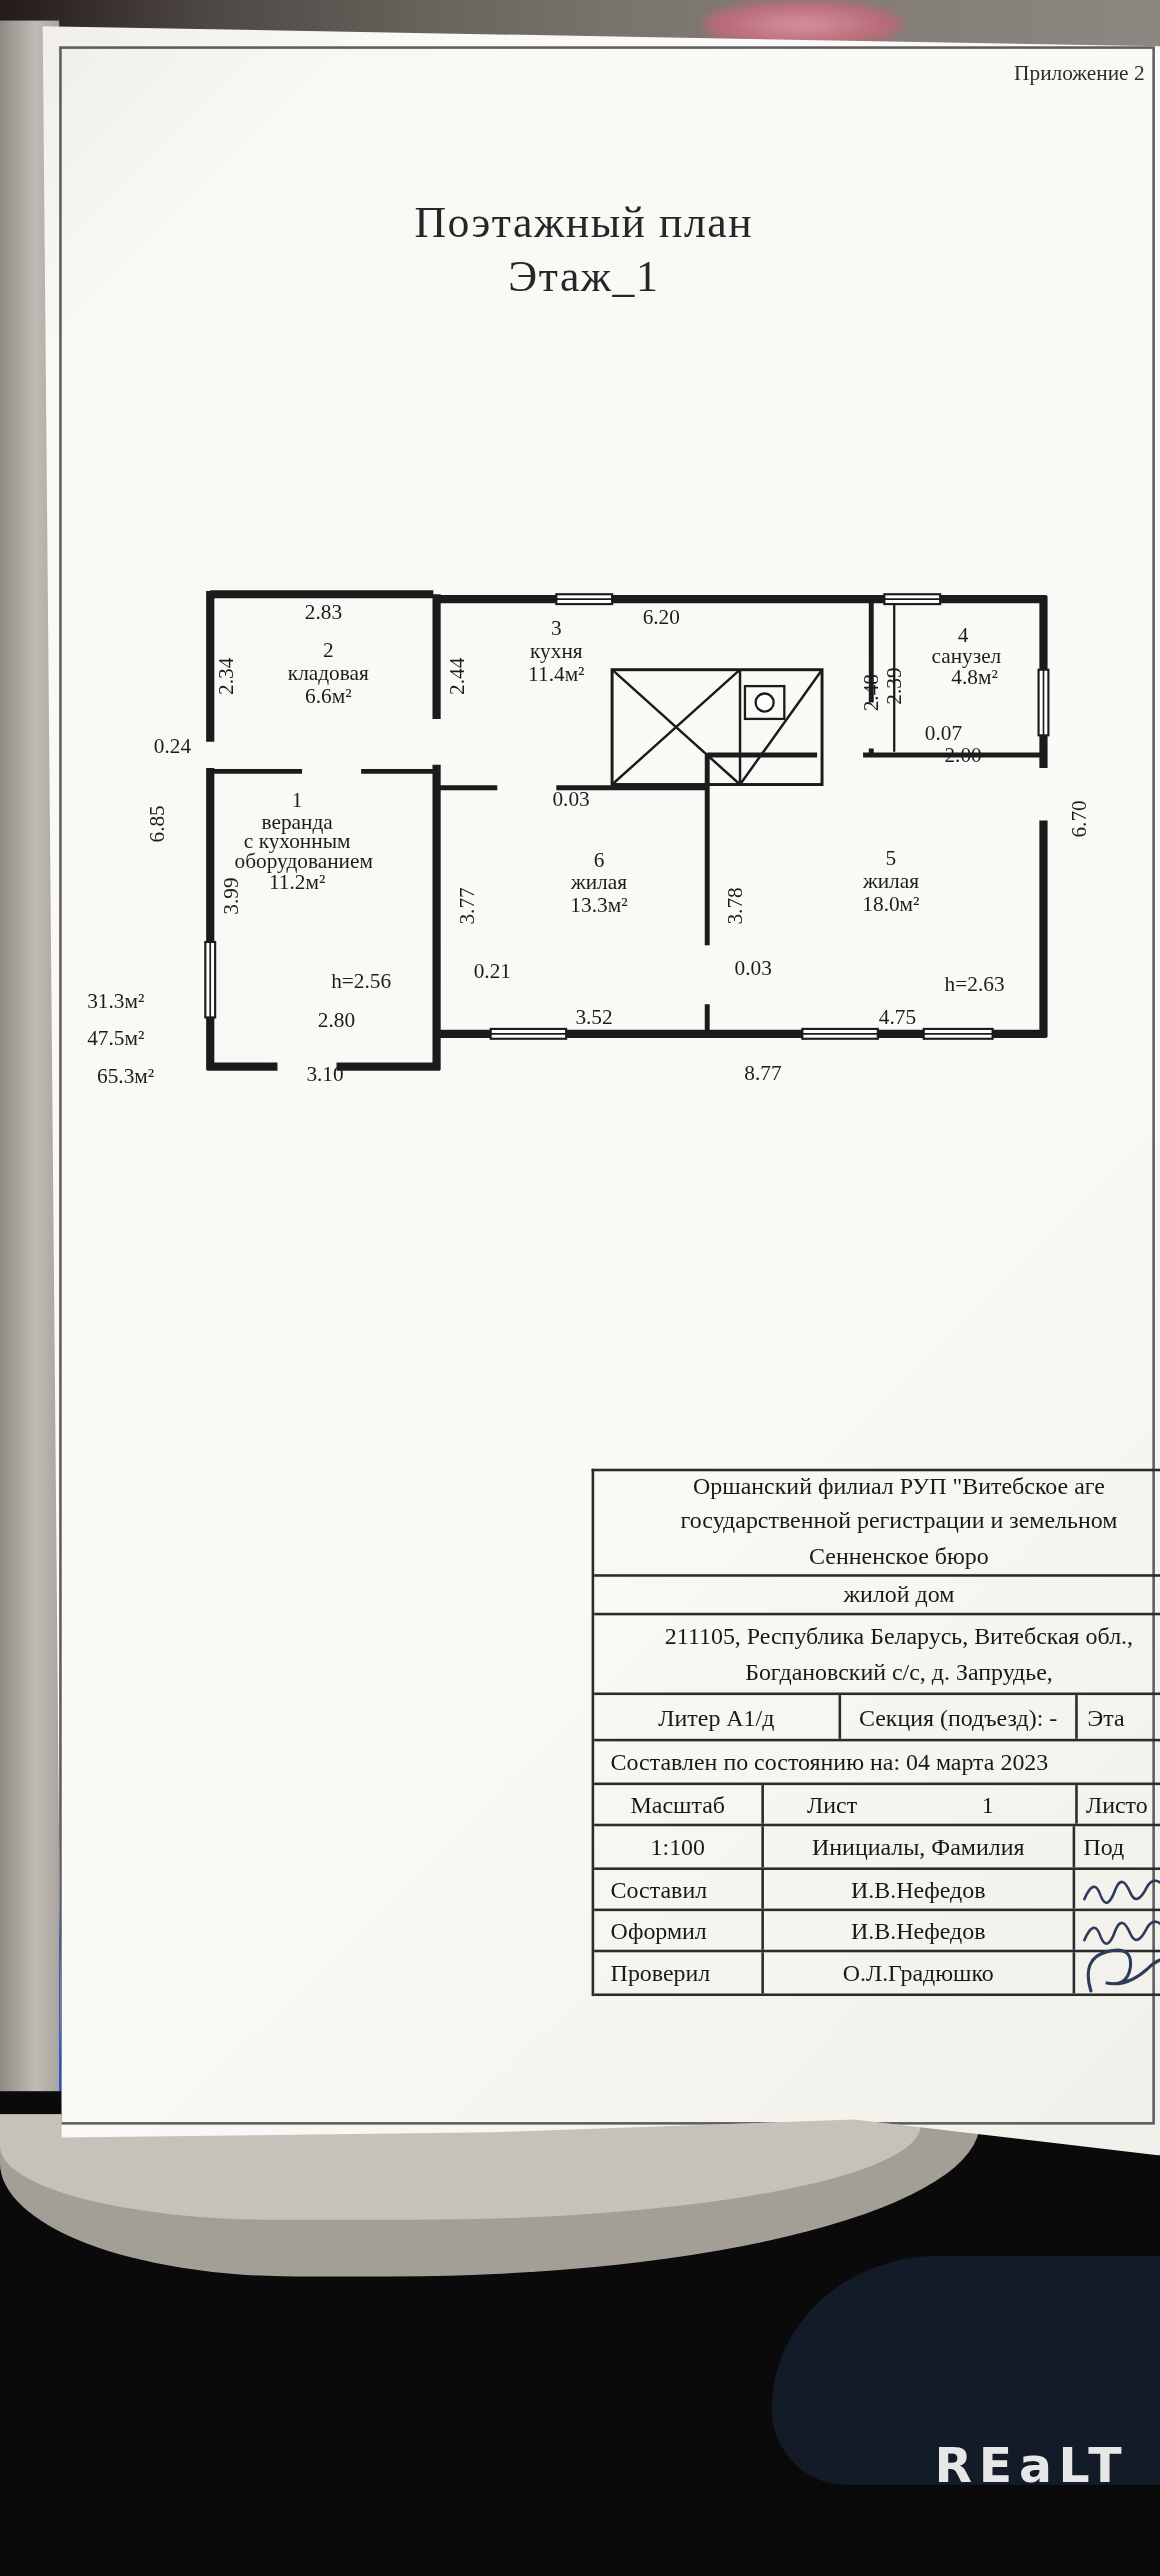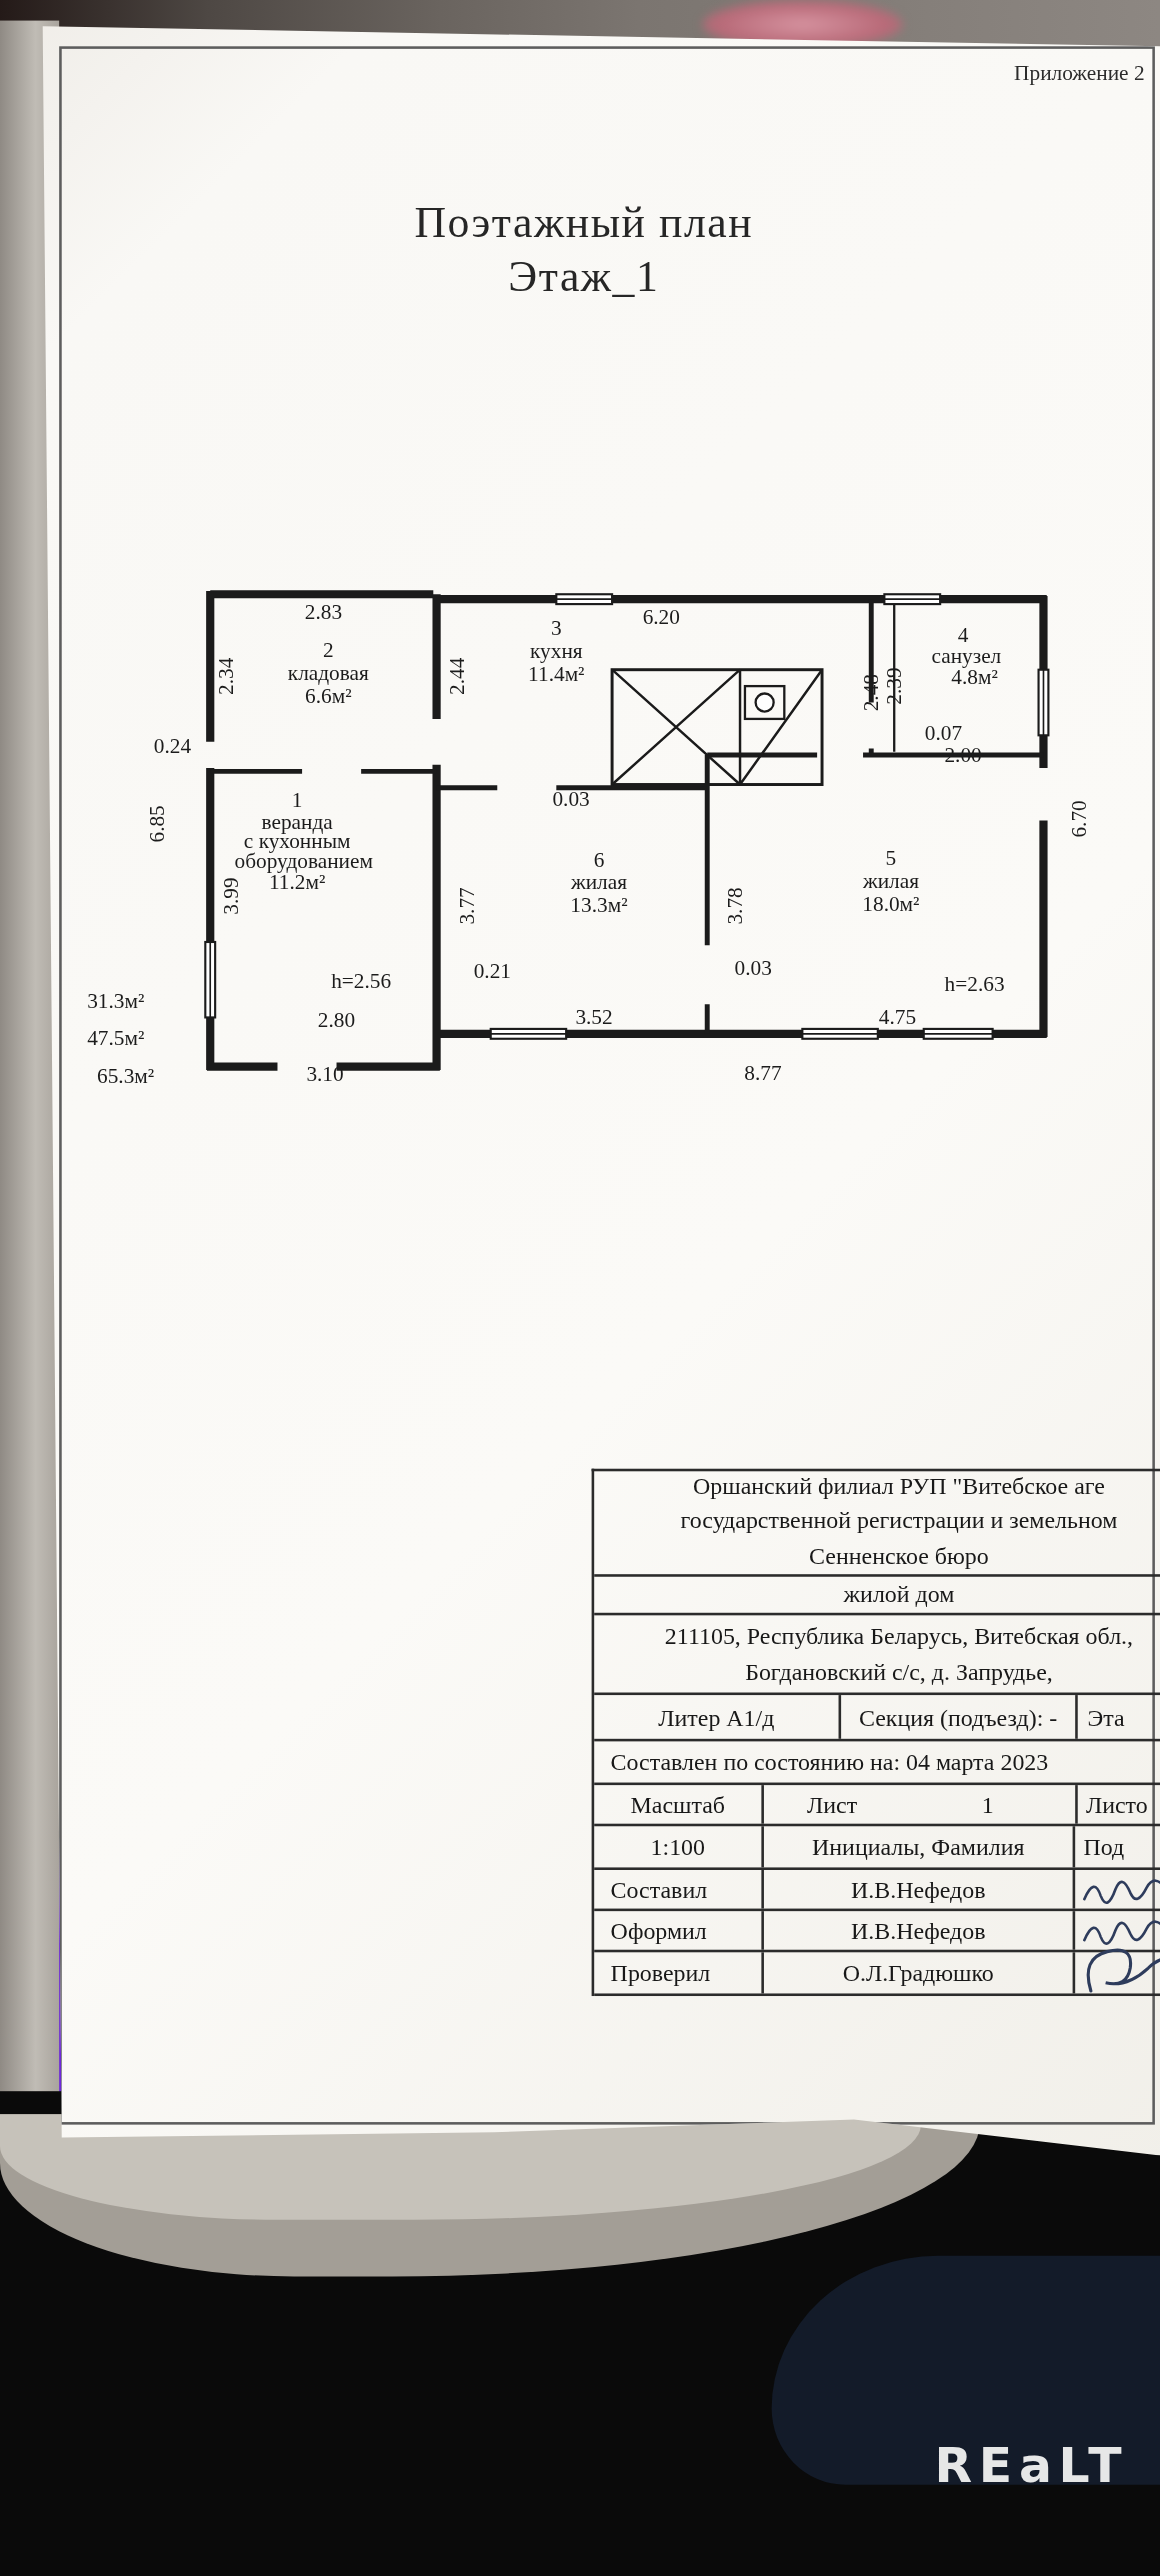--- a/index.html
+++ b/index.html
@@ -1,17 +1,17 @@
 <!DOCTYPE html>
 <html style="font-size:10.2px"><head>
 <meta charset="utf-8">
 <style>
   html,body{margin:0;padding:0;background:#0b0b0b;}
   body{width:1160px;height:2576px;overflow:hidden;}
-  .photo{position:relative;width:1160px;height:2576px;overflow:hidden;background:#6d28d9;}
+  .photo{position:relative;width:1160px;height:2576px;overflow:hidden;background:#1d4ed8;}
   .design{position:absolute;left:0;top:0;width:451px;height:1002px;transform:scale(2.5722);transform-origin:0 0;}
 
   
   .top-strip{position:absolute;left:0;top:0;width:451px;height:22px;
     background:linear-gradient(90deg,#241a18 0%,#4e4844 18%,#6a645f 38%,#7b7570 55%,#837d78 75%,#8d8782 100%);}
   .blob-pink{position:absolute;left:273px;top:0px;width:78px;height:19px;border-radius:50%;
     background:radial-gradient(ellipse at center,#d693a0 0%,#b86a78 60%,rgba(120,70,80,0) 100%);filter:blur(1.9px);}
   .side-sheet{position:absolute;left:0;top:7.7px;width:23px;height:825px;
     background:linear-gradient(90deg,#8f8a84 0%,#c0bcb5 60%,#a9a49d 100%);}
   .bottom-dark{position:absolute;left:0;top:813px;width:451px;height:189px;background:#0a0a0a;}

